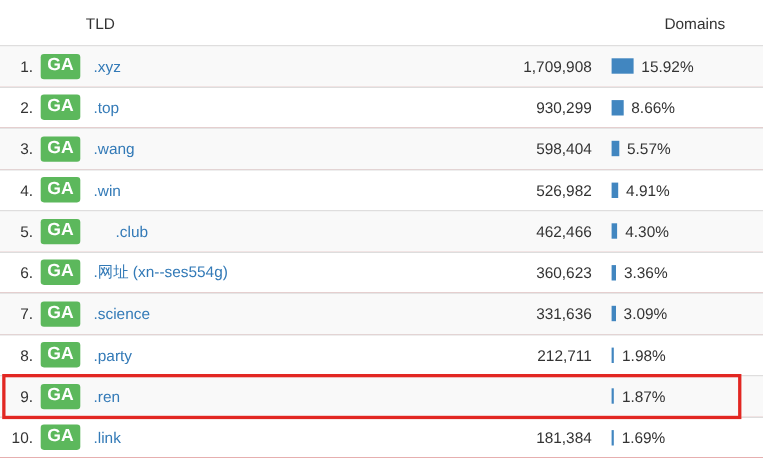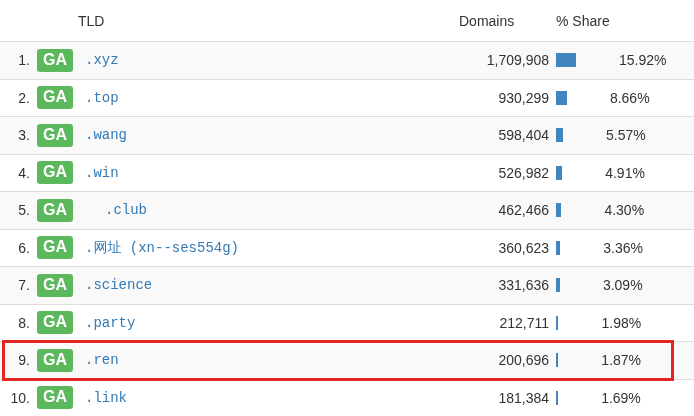--- a/index.html
+++ b/index.html
@@ -57,35 +57,33 @@
     border-radius: 3px;
     text-decoration: none;
   }
   .cell-tld {
     margin-left: 12px;
     flex: 1;
     color: #337ab7;
     text-decoration: none;
     white-space: nowrap;
     overflow: hidden;
-    font-family: Liberation Mono, monospace;
   }
   .cell-domains {
     width: 90px;
     flex: none;
     text-align: right;
     color: #333;
   }
   .cell-share {
     width: 138px;
     flex: none;
-    margin-left: 7px;
+    margin-left: 18px;
     display: flex;
     align-items: center;
-    gap: 36px;
   }
   .share-bar {
     display: inline-block;
     height: 14px;
     flex: none;
   }
   .share-pct {
     margin-left: 7px;
     color: #333;
     white-space: nowrap;
@@ -103,21 +101,20 @@
   }
 </style>
 </head>
 <body>
 
 <div class="app">
   <div class="thead">
     <div class="h-spacer"></div>
     <div class="h-tld">TLD</div>
     <div class="h-domains">Domains</div>
-    <div class="h-share">% Share</div>
   </div>
   <div id="rows">
       <div class="trow striped">
         <span class="cell-rank">1.</span>
         <a class="badge" style="background: rgb(92, 184, 92);">GA</a>
         <a class="cell-tld" style="color: rgb(51, 122, 183);">.xyz</a>
         <span class="cell-domains">1,709,908</span>
         <span class="cell-share">
           <span class="share-bar" style="background: rgb(65, 134, 192); width: 20.0592px;"></span>
           <span class="share-pct">15.92%</span>
@@ -190,21 +187,20 @@
         <span class="cell-domains">212,711</span>
         <span class="cell-share">
           <span class="share-bar" style="background: rgb(65, 134, 192); width: 2.4948px;"></span>
           <span class="share-pct">1.98%</span>
         </span>
       </div>
       <div class="trow striped">
         <span class="cell-rank">9.</span>
         <a class="badge" style="background: rgb(92, 184, 92);">GA</a>
         <a class="cell-tld" style="color: rgb(51, 122, 183);">.ren</a>
-        <span class="cell-domains">200,696</span>
         <span class="cell-share">
           <span class="share-bar" style="background: rgb(65, 134, 192); width: 2.3562px;"></span>
           <span class="share-pct">1.87%</span>
         </span>
         <div class="hlbox" style="border-color: rgb(226, 39, 34);"></div>
       </div>
       <div class="trow">
         <span class="cell-rank">10.</span>
         <a class="badge" style="background: rgb(92, 184, 92);">GA</a>
         <a class="cell-tld" style="color: rgb(51, 122, 183);">.link</a>

